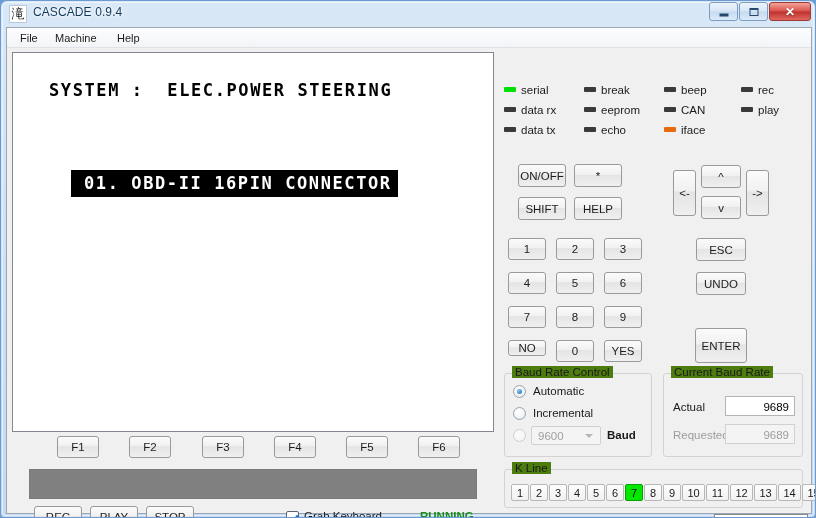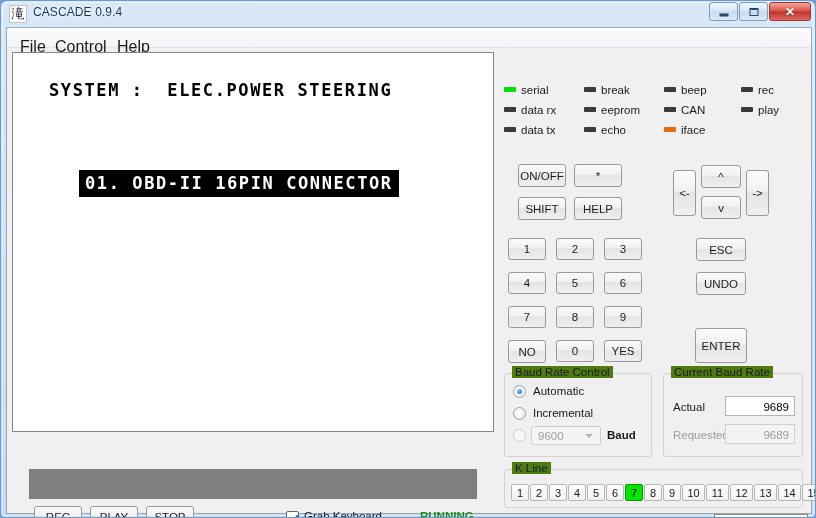--- a/index.html
+++ b/index.html
@@ -76,23 +76,22 @@
   }
 
   
   #menubar {
     position:absolute; left:0; top:0; width:804px; height:20px;
     background: linear-gradient(to bottom,#fdfdfe,#f2f4f7);
     border-bottom: 1px solid #dfe3e8;
   }
   .menu-item {
     position:absolute; top:2px; height:16px;
-    font-size:16px; color:#1a1a1a; padding:0 5px; line-height:16px;
+    font-size:11px; color:#1a1a1a; padding:0 5px; line-height:16px;
     cursor:default;
-    margin-top:9px;
   }
 
   
   #display {
     position:absolute; left:5px; top:24px;
     width:482px; height:380px;
     background:#ffffff;
     border:1px solid #828790;
   }
   .term-line {
@@ -105,23 +104,23 @@
     white-space:pre;
   }
   #term-row0 {
     left:0px; top:0px; width:480px; height:24px;
     border-bottom:2px solid #000;
     padding-left:8px;
     line-height:23px;
   }
   #term-row1 { left:8px; top:26px; line-height:22px; padding-left:28px; }
   #term-row-sel {
-    left:66px; top:117px;
+    left:58px; top:117px;
     background:#000; color:#fff;
-    padding:3px 6px 4px 6px;
+    padding:3px 6px 4px 13px;
     line-height:20px;
   }
 
   
   #rightpanel { position:absolute; left:489px; top:24px; width:312px; height:460px; }
 
   
   .led-item { position:absolute; font-size:11.5px; color:#1a1a1a; white-space:nowrap; }
   .led {
     display:inline-block; width:12px; height:5px;
@@ -277,21 +276,21 @@
     </div>
     <div class="winbtn" id="btn-close">
       <span class="gl">✕</span>
     </div>
   </div>
 
   <div id="client">
 
     <div id="menubar">
       <div class="menu-item" style="left:8px">File</div>
-      <div class="menu-item" style="left:43px">Control</div>
+      <div class="menu-item" style="left:43px">Machine</div>
       <div class="menu-item" style="left:105px">Help</div>
     </div>
 
     <div id="display">
       <div class="term-line" id="term-row1">SYSTEM :  ELEC.POWER STEERING</div>
       <div class="term-line" id="term-row-sel">01. OBD-II 16PIN CONNECTOR</div>
     </div>
 
     <div id="rightpanel">
 
@@ -319,21 +318,21 @@
       <div class="wbtn" style="left:108px; top:186px; width:38px; height:22px">3</div>
 
       <div class="wbtn" style="left:12px;  top:220px; width:38px; height:22px">4</div>
       <div class="wbtn" style="left:60px;  top:220px; width:38px; height:22px">5</div>
       <div class="wbtn" style="left:108px; top:220px; width:38px; height:22px">6</div>
 
       <div class="wbtn" style="left:12px;  top:254px; width:38px; height:22px">7</div>
       <div class="wbtn" style="left:60px;  top:254px; width:38px; height:22px">8</div>
       <div class="wbtn" style="left:108px; top:254px; width:38px; height:22px">9</div>
 
-      <div class="wbtn" style="left:12px;  top:288px; width:38px; height:23px">NO</div>
+      <div class="wbtn" style="left:12px;  top:288px; width:38px; height:16px">NO</div>
       <div class="wbtn" style="left:60px;  top:288px; width:38px; height:22px">0</div>
       <div class="wbtn" style="left:108px; top:288px; width:38px; height:22px">YES</div>
 
       <div class="wbtn" style="left:177px; top:118px; width:23px; height:46px">&lt;-</div>
       <div class="wbtn" style="left:205px; top:113px; width:40px; height:23px">^</div>
       <div class="wbtn" style="left:205px; top:144px; width:40px; height:23px">v</div>
       <div class="wbtn" style="left:250px; top:118px; width:23px; height:46px">-&gt;</div>
 
       <div class="wbtn" style="left:200px; top:186px; width:50px; height:23px">ESC</div>
       <div class="wbtn" style="left:200px; top:220px; width:50px; height:23px">UNDO</div>
@@ -380,20 +379,28 @@
         <div class="kcell" style="left:158px; width:18px">9</div>
         <div class="kcell" style="left:177px; width:23px">10</div>
         <div class="kcell" style="left:201px; width:23px">11</div>
         <div class="kcell" style="left:225px; width:23px">12</div>
         <div class="kcell" style="left:249px; width:23px">13</div>
         <div class="kcell" style="left:273px; width:23px">14</div>
         <div class="kcell" style="left:297px; width:23px">15</div>
       </div>
     </div>
 
+    <div id="fkeys">
+      <div class="wbtn fbtn" style="left:45px">F1</div>
+      <div class="wbtn fbtn" style="left:117px">F2</div>
+      <div class="wbtn fbtn" style="left:190px">F3</div>
+      <div class="wbtn fbtn" style="left:262px">F4</div>
+      <div class="wbtn fbtn" style="left:334px">F5</div>
+      <div class="wbtn fbtn" style="left:406px">F6</div>
+    </div>
 
     <div id="progress"></div>
 
     <div id="transport">
       <div class="wbtn tbtn" style="left:22px">REC</div>
       <div class="wbtn tbtn" style="left:78px">PLAY</div>
       <div class="wbtn tbtn" style="left:134px">STOP</div>
     </div>
 
     <div id="grab-wrap">

